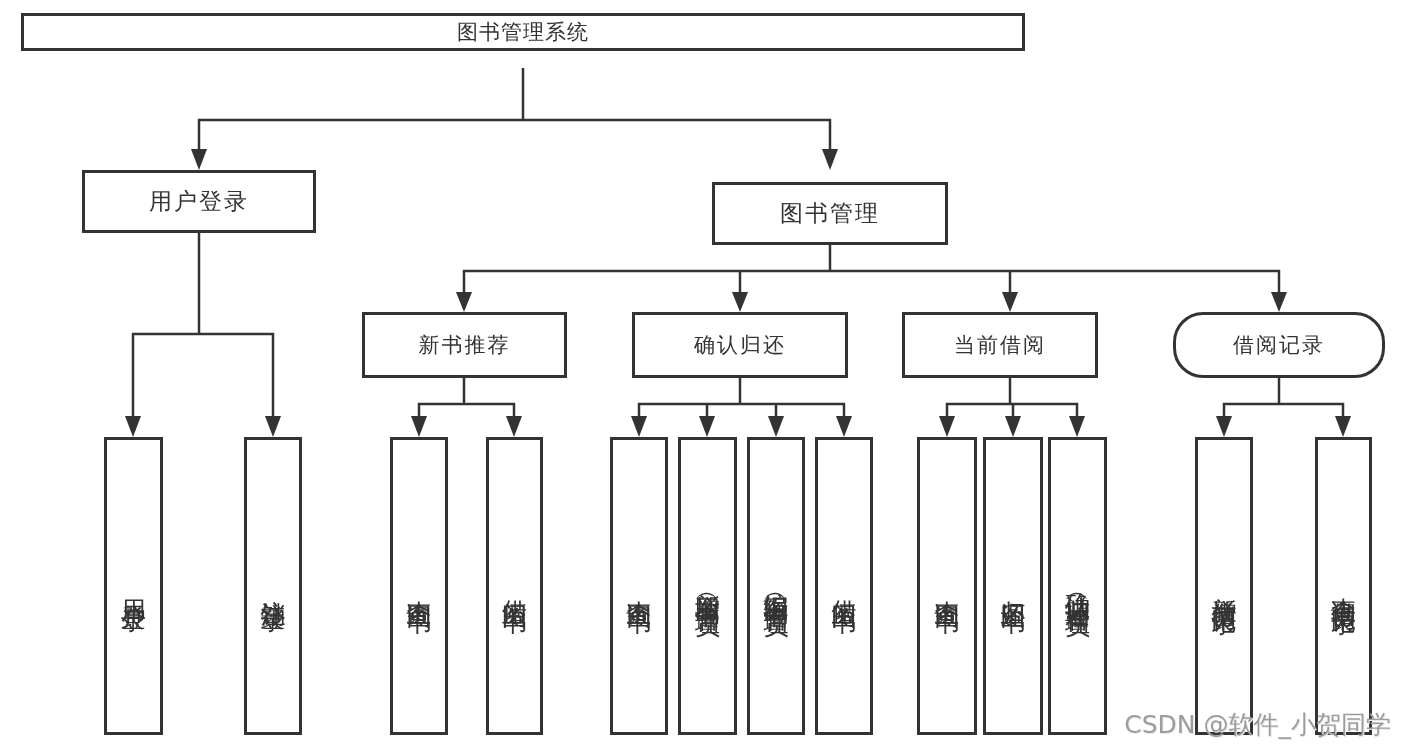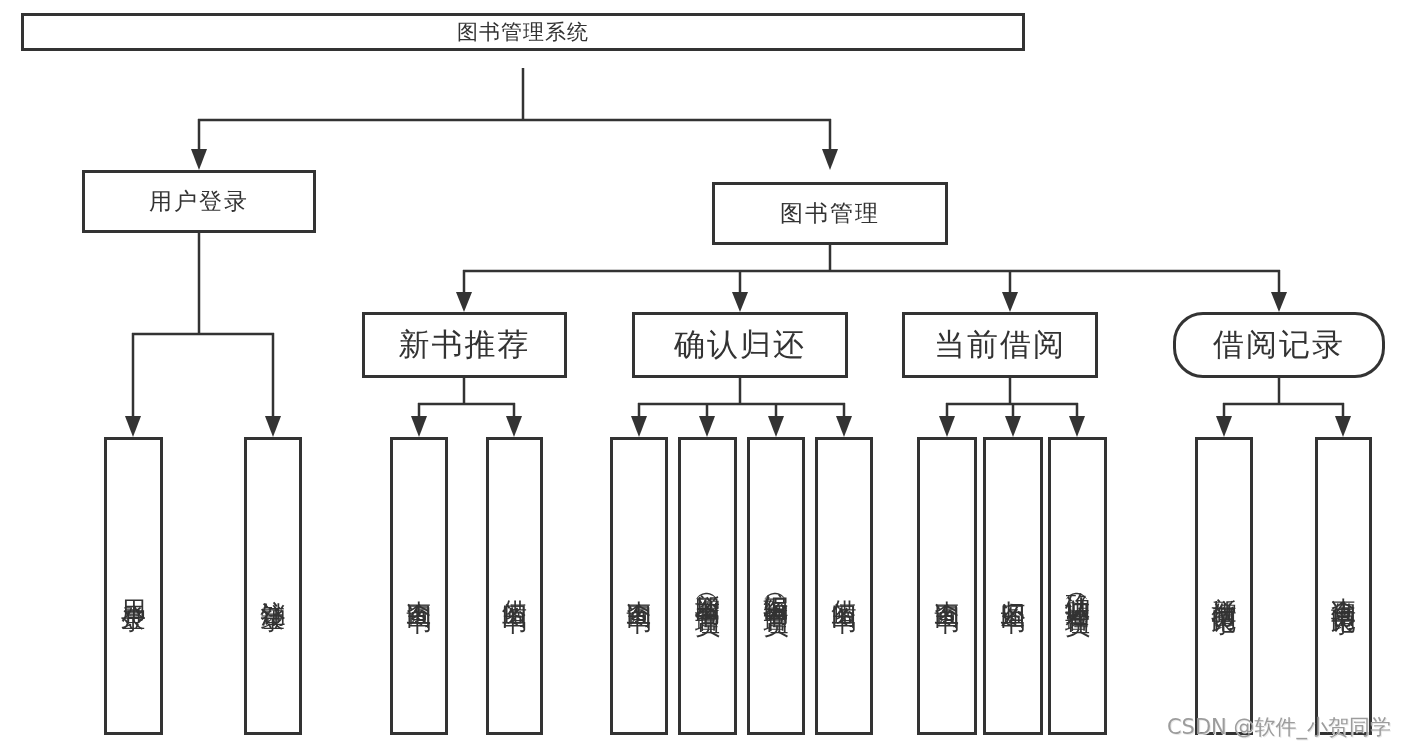--- a/index.html
+++ b/index.html
@@ -26,21 +26,21 @@
     box-sizing: border-box;
     border: 3px solid #333333;
     background: #ffffff;
     display: flex;
     align-items: center;
     justify-content: center;
     color: #333333;
   }
   .node.title { font-size: 21px; letter-spacing: 1px; }
   .node.h2    { font-size: 23px; letter-spacing: 2px; }
-  .node.h3    { font-size: 31px; letter-spacing: 2px; }
+  .node.h3    { font-size: 21px; letter-spacing: 2px; }
   .vnode {
     position: absolute;
     top: 437px;
     height: 298px;
     box-sizing: border-box;
     border: 3px solid #333333;
     background: #ffffff;
     display: flex;
     align-items: center;
     justify-content: center;
@@ -52,21 +52,21 @@
     white-space: nowrap;
     font-size: 25px;
     line-height: 1;
     letter-spacing: 3px;
     color: #333333;
   }
   .watermark {
     position: absolute;
     right: 14px;
     bottom: 6px;
-    font-size: 21px;
+    font-size: 25px;
     color: #9c9c9c;
     text-shadow: 1px 1px 0 #e9e9e9;
     white-space: nowrap;
   }
 </style>
 </head>
 <body>
 
 <div class="stage">
 

